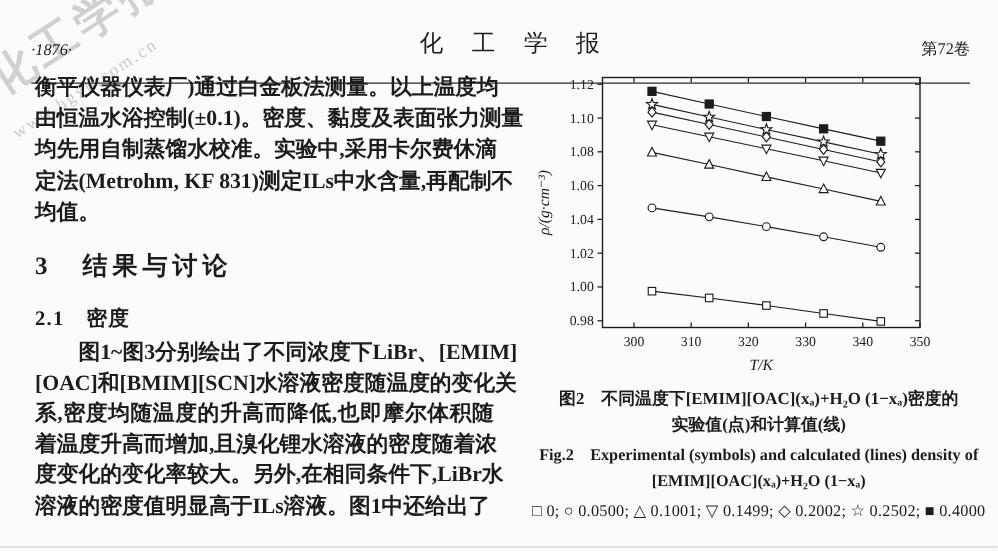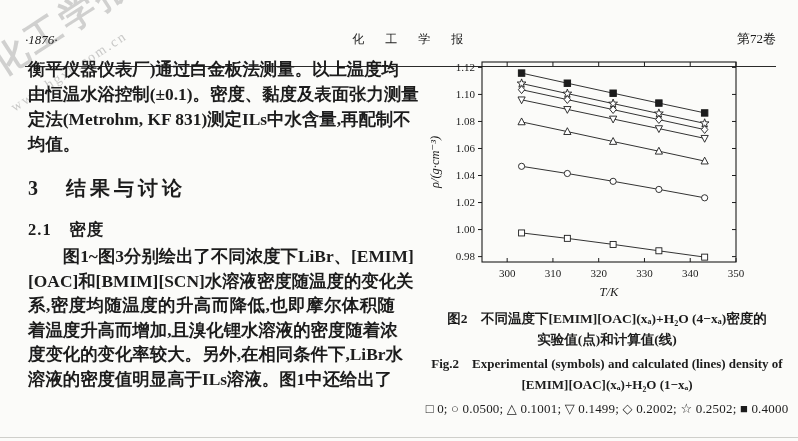--- a/index.html
+++ b/index.html
@@ -25,21 +25,21 @@
   }
 
   
   .header{
     position:absolute;left:25px;right:22px;top:26px;height:22px;
     border-bottom:1.5px solid #2a2a2a;
     display:flex;align-items:flex-end;justify-content:space-between;
     padding-bottom:18px;
   }
   .page-no{font-style:italic;font-size:13px;}
-  .journal-title{font-size:12px;letter-spacing:9px;margin-left:30px;}
+  .journal-title{font-size:19px;letter-spacing:9px;margin-left:30px;}
   .volume-no{font-size:13px;}
 
   
   .left-col{position:absolute;left:28px;top:57px;width:367px;}
   .para .line{
     font-size:17.4px;line-height:25px;white-space:nowrap;
     text-align:justify;text-align-last:justify;font-weight:bold;
   }
   .para .line.last{text-align-last:left;}
   .section-heading{
@@ -81,20 +81,21 @@
   <div class="header">
     <span class="page-no">·1876·</span>
     <span class="journal-title">化 工 学 报</span>
     <span class="volume-no">第72卷</span>
   </div>
 
   <div class="left-col">
     <div class="para para1">
         <div class="line">衡平仪器仪表厂)通过白金板法测量。以上温度均</div>
         <div class="line">由恒温水浴控制(±0.1)。密度、黏度及表面张力测量</div>
+        <div class="line">均先用自制蒸馏水校准。实验中,采用卡尔费休滴</div>
         <div class="line">定法(Metrohm, KF 831)测定ILs中水含量,再配制不</div>
         <div class="line last">均值。</div>
       </div>
     <div class="section-heading">3　结果与讨论</div>
     <div class="subsection-heading">2.1　密度</div>
     <div class="para para2">
         <div class="line">　　图1~图3分别绘出了不同浓度下LiBr、[EMIM]</div>
         <div class="line">[OAC]和[BMIM][SCN]水溶液密度随温度的变化关</div>
         <div class="line">系,密度均随温度的升高而降低,也即摩尔体积随</div>
         <div class="line">着温度升高而增加,且溴化锂水溶液的密度随着浓</div>
@@ -189,21 +190,21 @@
           <path d="M280.65 66.75L281.77 69.81L285.03 69.93L282.46 71.94L283.35 75.07L280.65 73.25L277.95 75.07L278.84 71.94L276.28 69.93L279.53 69.81Z" stroke="#1c1c1c" stroke-width="0.9" fill="#fff"></path>
           <polyline points="97.6,21.1 143.4,31.2 189.1,41.2 234.9,51.1 280.7,60.9" fill="none" stroke="#1c1c1c" stroke-width="0.9"></polyline>
           <rect x="94.38738738738728" y="17.88108108108135" width="6.4" height="6.4" stroke="#1c1c1c" fill="#1c1c1c"></rect>
           <rect x="140.15315315315306" y="28.01621621621626" width="6.4" height="6.4" stroke="#1c1c1c" fill="#1c1c1c"></rect>
           <rect x="185.91891891891882" y="38.01621621621635" width="6.4" height="6.4" stroke="#1c1c1c" fill="#1c1c1c"></rect>
           <rect x="231.68468468468458" y="47.88108108108132" width="6.4" height="6.4" stroke="#1c1c1c" fill="#1c1c1c"></rect>
           <rect x="277.4504504504503" y="57.74594594594599" width="6.4" height="6.4" stroke="#1c1c1c" fill="#1c1c1c"></rect>
         </svg>
     </div>
     <div class="caption caption-zh">
-      <div>图2　不同温度下[EMIM][OAC](xₐ)+H₂O (4−xₐ)密度的</div>
+      <div>图2　不同温度下[EMIM][OAC](xₐ)+H₂O (1−xₐ)密度的</div>
       <div>实验值(点)和计算值(线)</div>
     </div>
     <div class="caption caption-en">
       <div>Fig.2　Experimental (symbols) and calculated (lines) density of</div>
       <div>[EMIM][OAC](xₐ)+H₂O (1−xₐ)</div>
     </div>
     <div class="legend-line">□ 0; ○ 0.0500; △ 0.1001; ▽ 0.1499; ◇ 0.2002; ☆ 0.2502; ■ 0.4000</div>
   </div>
 
   <div class="bottom-rule"></div>

